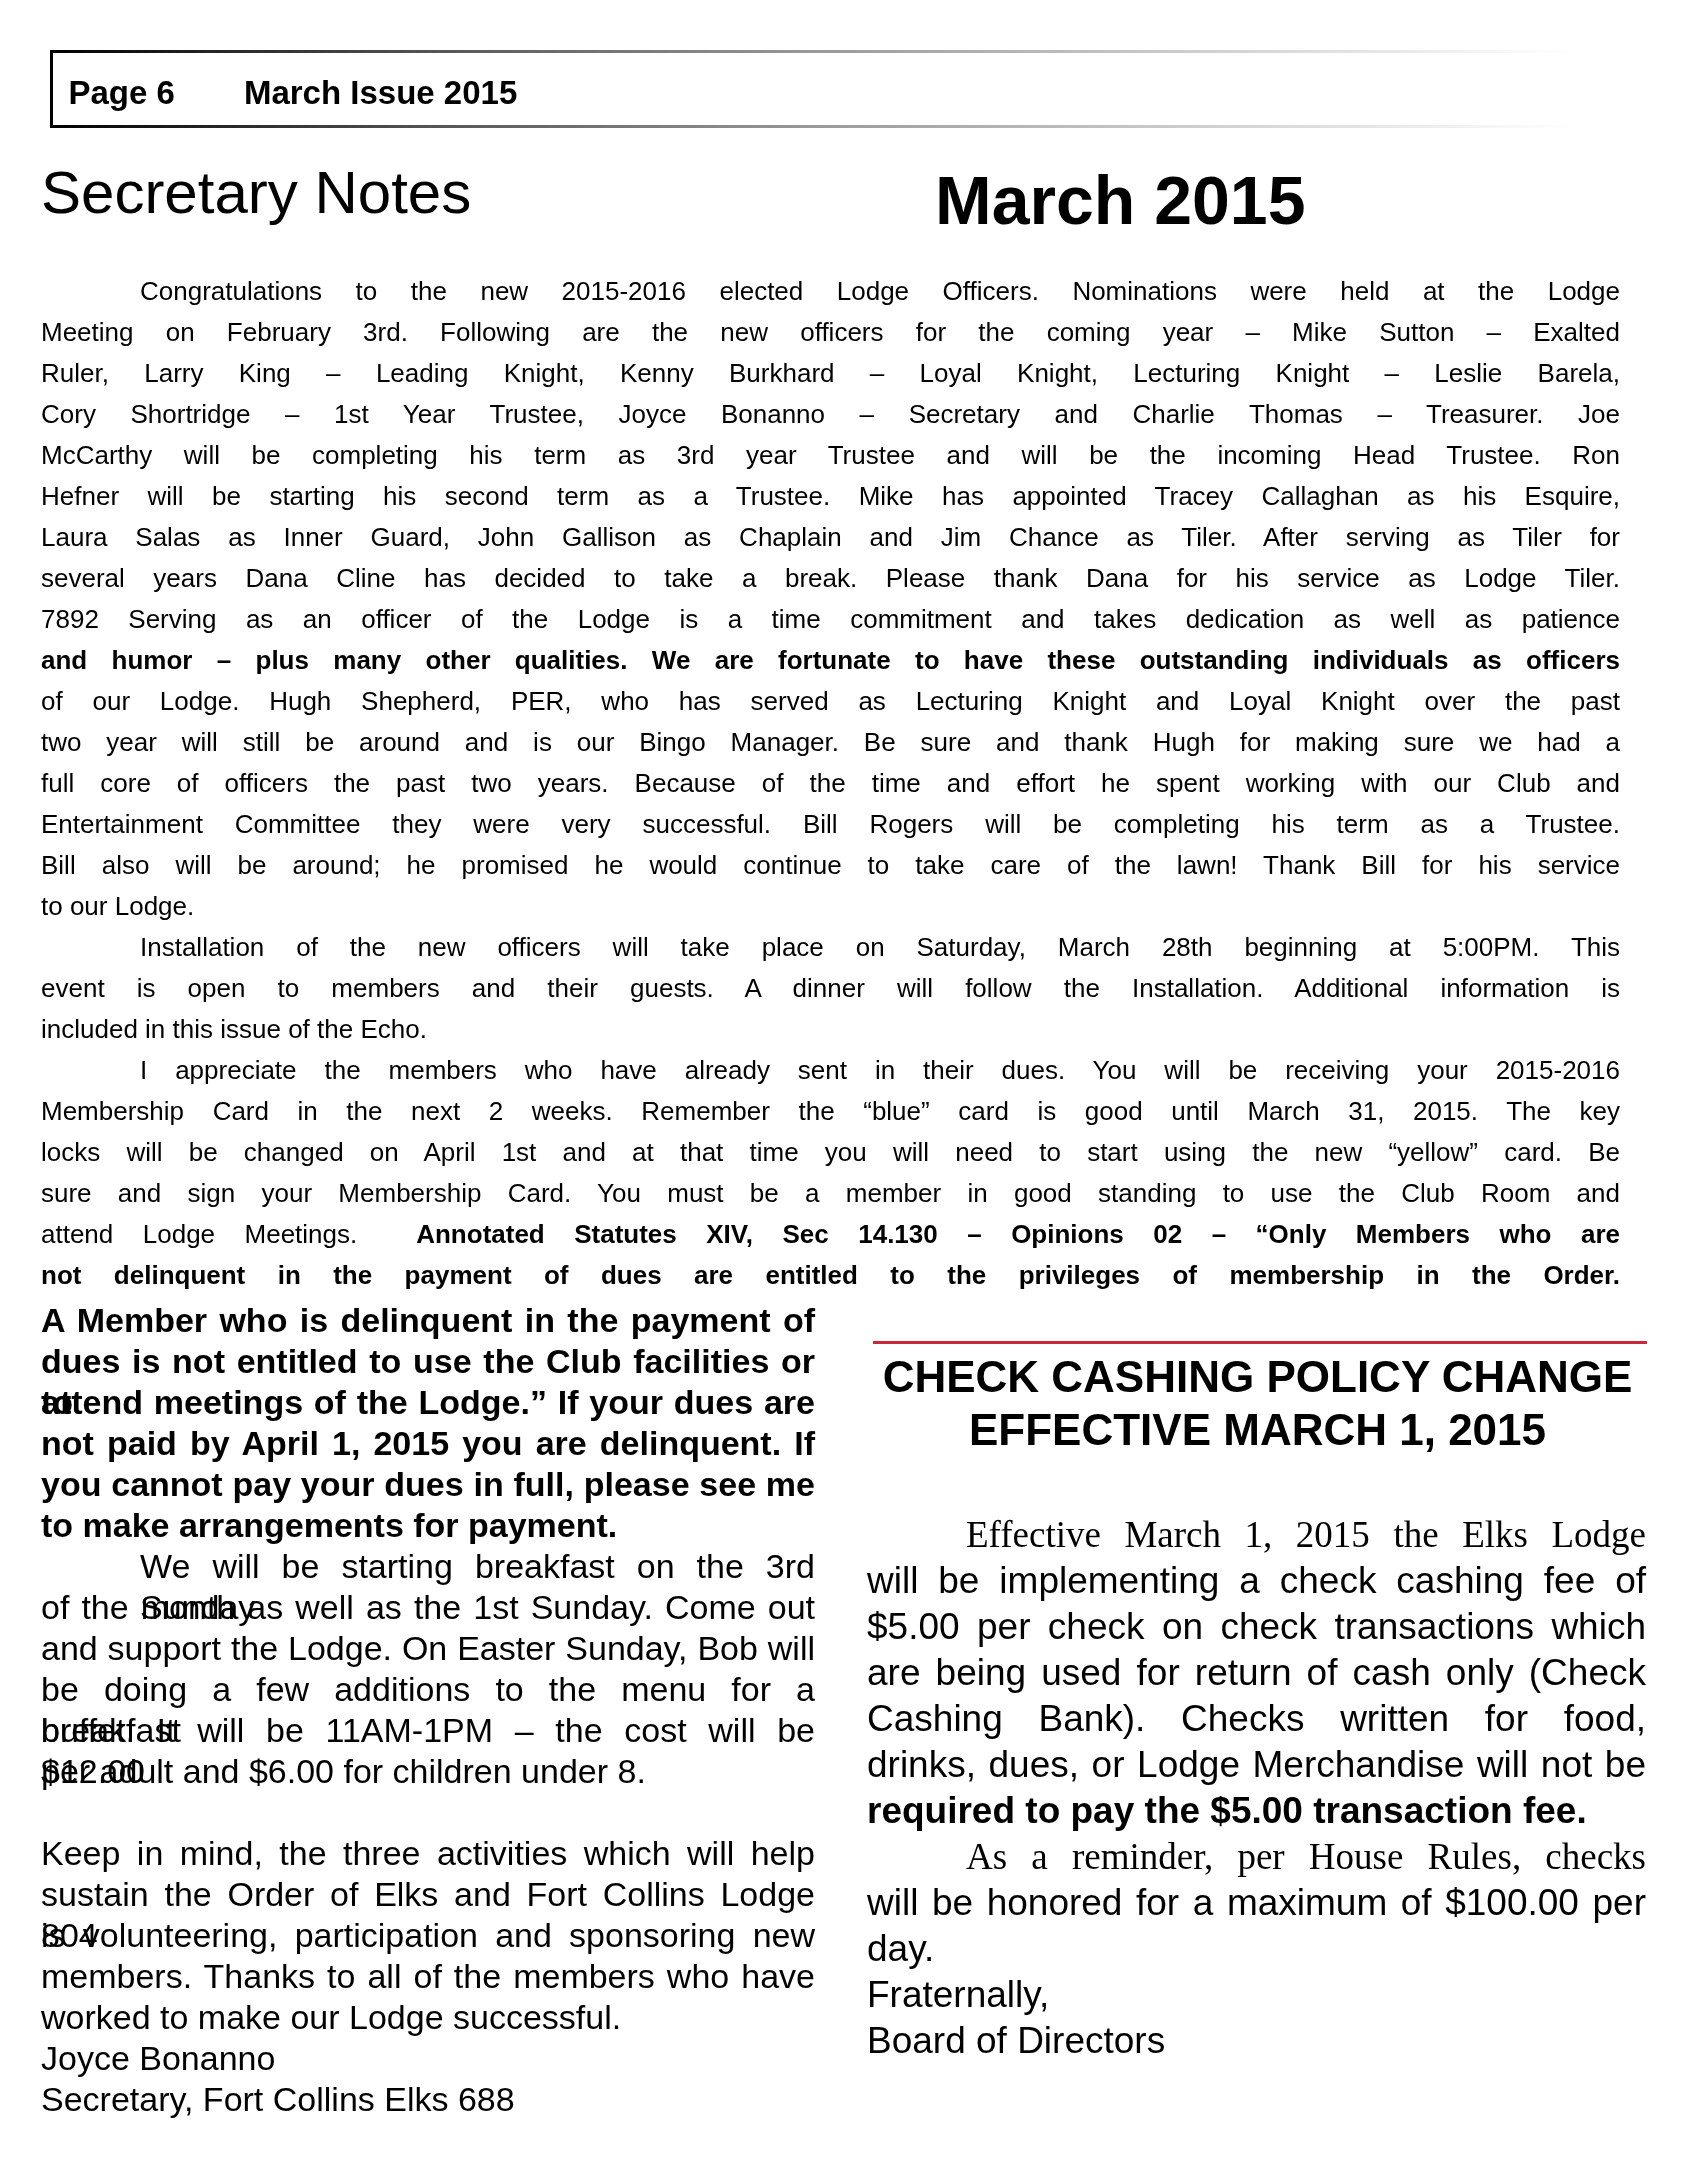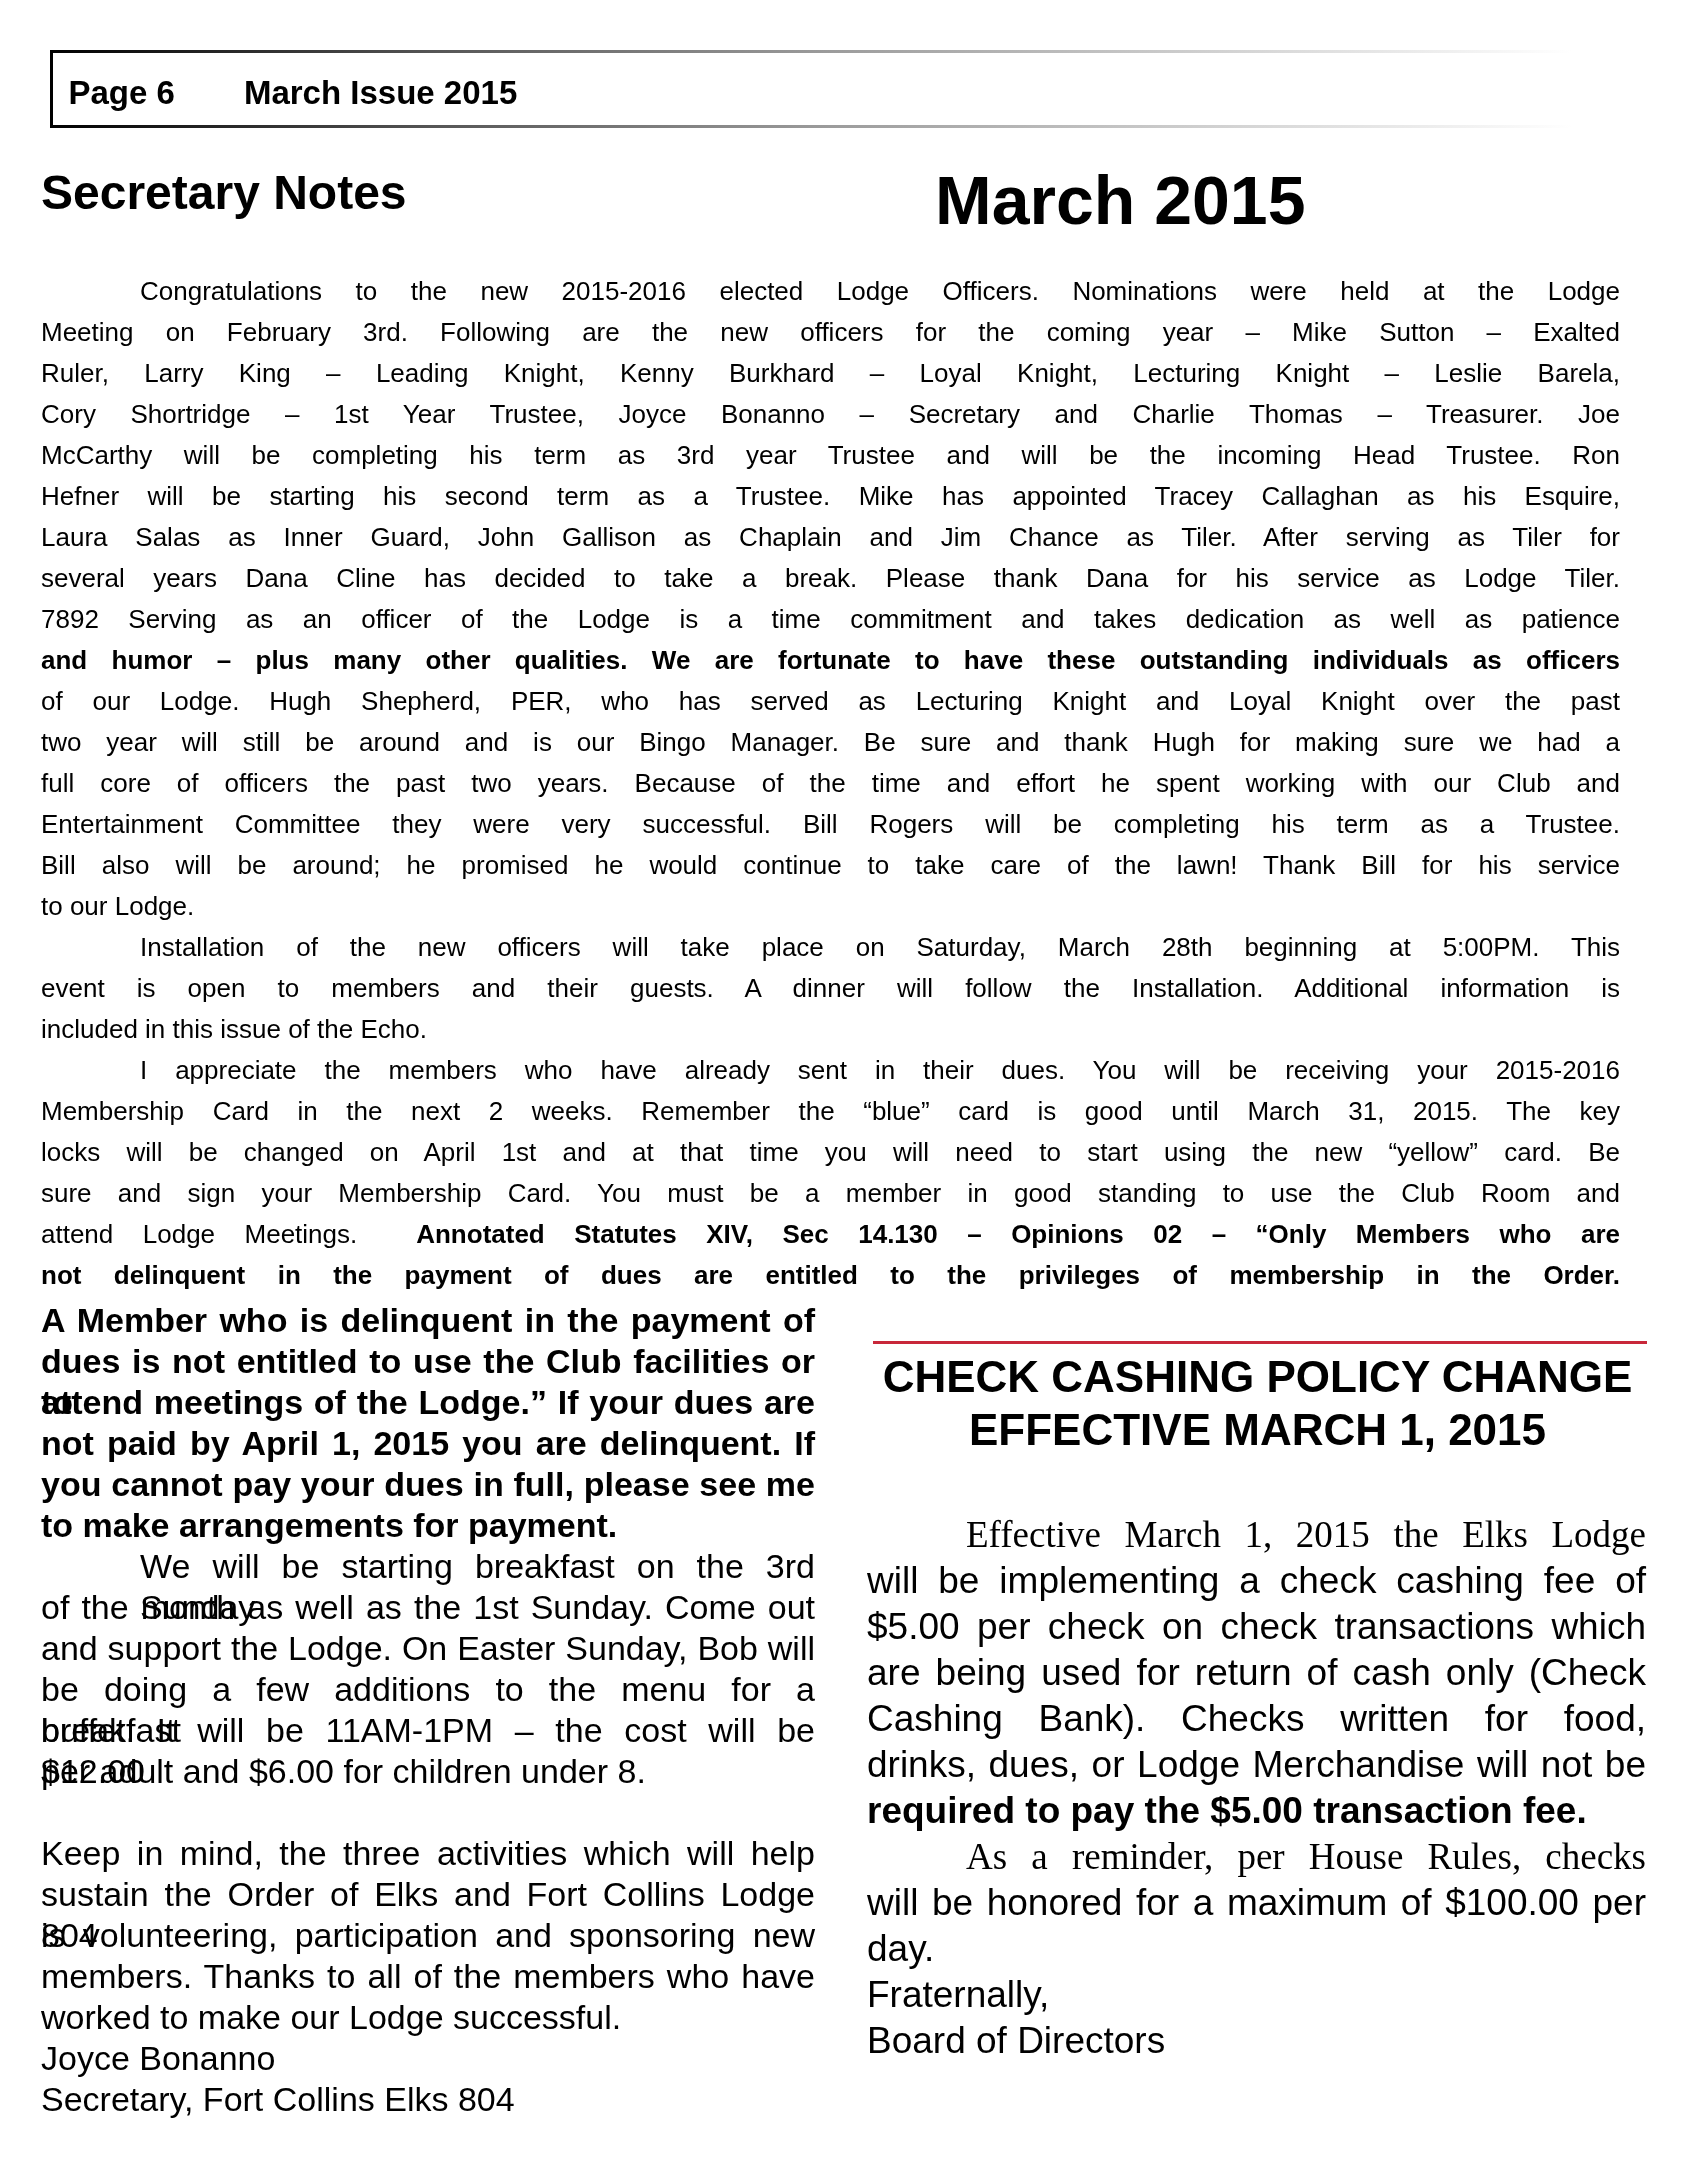--- a/index.html
+++ b/index.html
@@ -7,21 +7,21 @@
          font-family: "Liberation Sans", sans-serif; color: #000; }
   .hdr-box { position: absolute; left: 50px; top: 50px; width: 1522px; height: 78px; }
   .hdr-top, .hdr-bot { position: absolute; left: 0; width: 100%; height: 3.3px;
          background: linear-gradient(to right, #000 0%, #555 25%, #999 50%, #d8d8d8 80%, rgba(255,255,255,0) 100%); }
   .hdr-top { top: 0; }
   .hdr-bot { bottom: 0; }
   .hdr-left { position: absolute; left: 0; top: 0; width: 3.3px; height: 100%; background: #000; }
   .hdr-text { position: absolute; left: 18.5px; top: 22.5px; font-weight: bold; font-size: 33px; line-height: 40px; white-space: pre; }
   .hdr-text span { display: inline-block; }
   .hdr-page { margin-right: 69px; }
-  .title { position: absolute; left: 41px; top: 150px; font-weight: bold; font-size: 48px; line-height: 86px; white-space: nowrap; }
+  .title { position: absolute; left: 41px; top: 150px; font-weight: normal; font-size: 60px; line-height: 86px; white-space: nowrap; }
   .title-date { position: absolute; left: 935px; top: 164px; font-weight: bold; font-size: 68px; line-height: 73px; white-space: nowrap; }
   .col { position: absolute; }
   .line { display: block; white-space: nowrap; text-align: justify; text-align-last: justify; height: 41px; line-height: 41px; overflow: visible; }
   .line.last { text-align-last: left; }
   .line.indent { padding-left: 99px; }
   .main { left: 41px; top: 271px; width: 1579px; font-size: 26px; }
   .leftcol { left: 41px; top: 1300px; width: 774px; font-size: 34px; }
   .b { font-weight: bold; }
   .gap { height: 41px; }
   .rule { position: absolute; left: 873px; top: 1341px; width: 774px; height: 3.3px; background: #c8283a; }
@@ -84,21 +84,21 @@
     <div class="line" style="white-space: normal;">be doing a few additions to the menu for a breakfast</div>
     <div class="line" style="white-space: normal;">buffet. It will be 11AM-1PM – the cost will be $12.00</div>
     <div class="line last" style="white-space: normal;">per adult and $6.00 for children under 8.</div>
     <div class="line gap" style="white-space: normal;"></div>
     <div class="line" style="white-space: normal;">Keep in mind, the three activities which will help</div>
     <div class="line" style="white-space: normal;">sustain the Order of Elks and Fort Collins Lodge 804</div>
     <div class="line" style="white-space: normal;">is volunteering, participation and sponsoring new</div>
     <div class="line" style="white-space: normal;">members.  Thanks to all of the members who have</div>
     <div class="line last" style="white-space: normal;">worked to make our Lodge successful.</div>
     <div class="line last" style="white-space: normal;">Joyce Bonanno</div>
-    <div class="line last" style="white-space: normal;">Secretary, Fort Collins Elks 804</div>
+    <div class="line last" style="white-space: normal;">Secretary, Fort Collins Elks 688</div>
   </div>
 
 <div class="rule"></div>
 <div class="chk-head">
   <div>CHECK CASHING POLICY CHANGE</div>
   <div>EFFECTIVE MARCH 1, 2015</div>
 </div>
 <div class="col rightcol" id="right-col">
     <div class="line indent" style="white-space: normal;">Effective March 1, 2015 the Elks Lodge</div>
     <div class="line" style="white-space: normal;">will be implementing a check cashing fee of</div>

